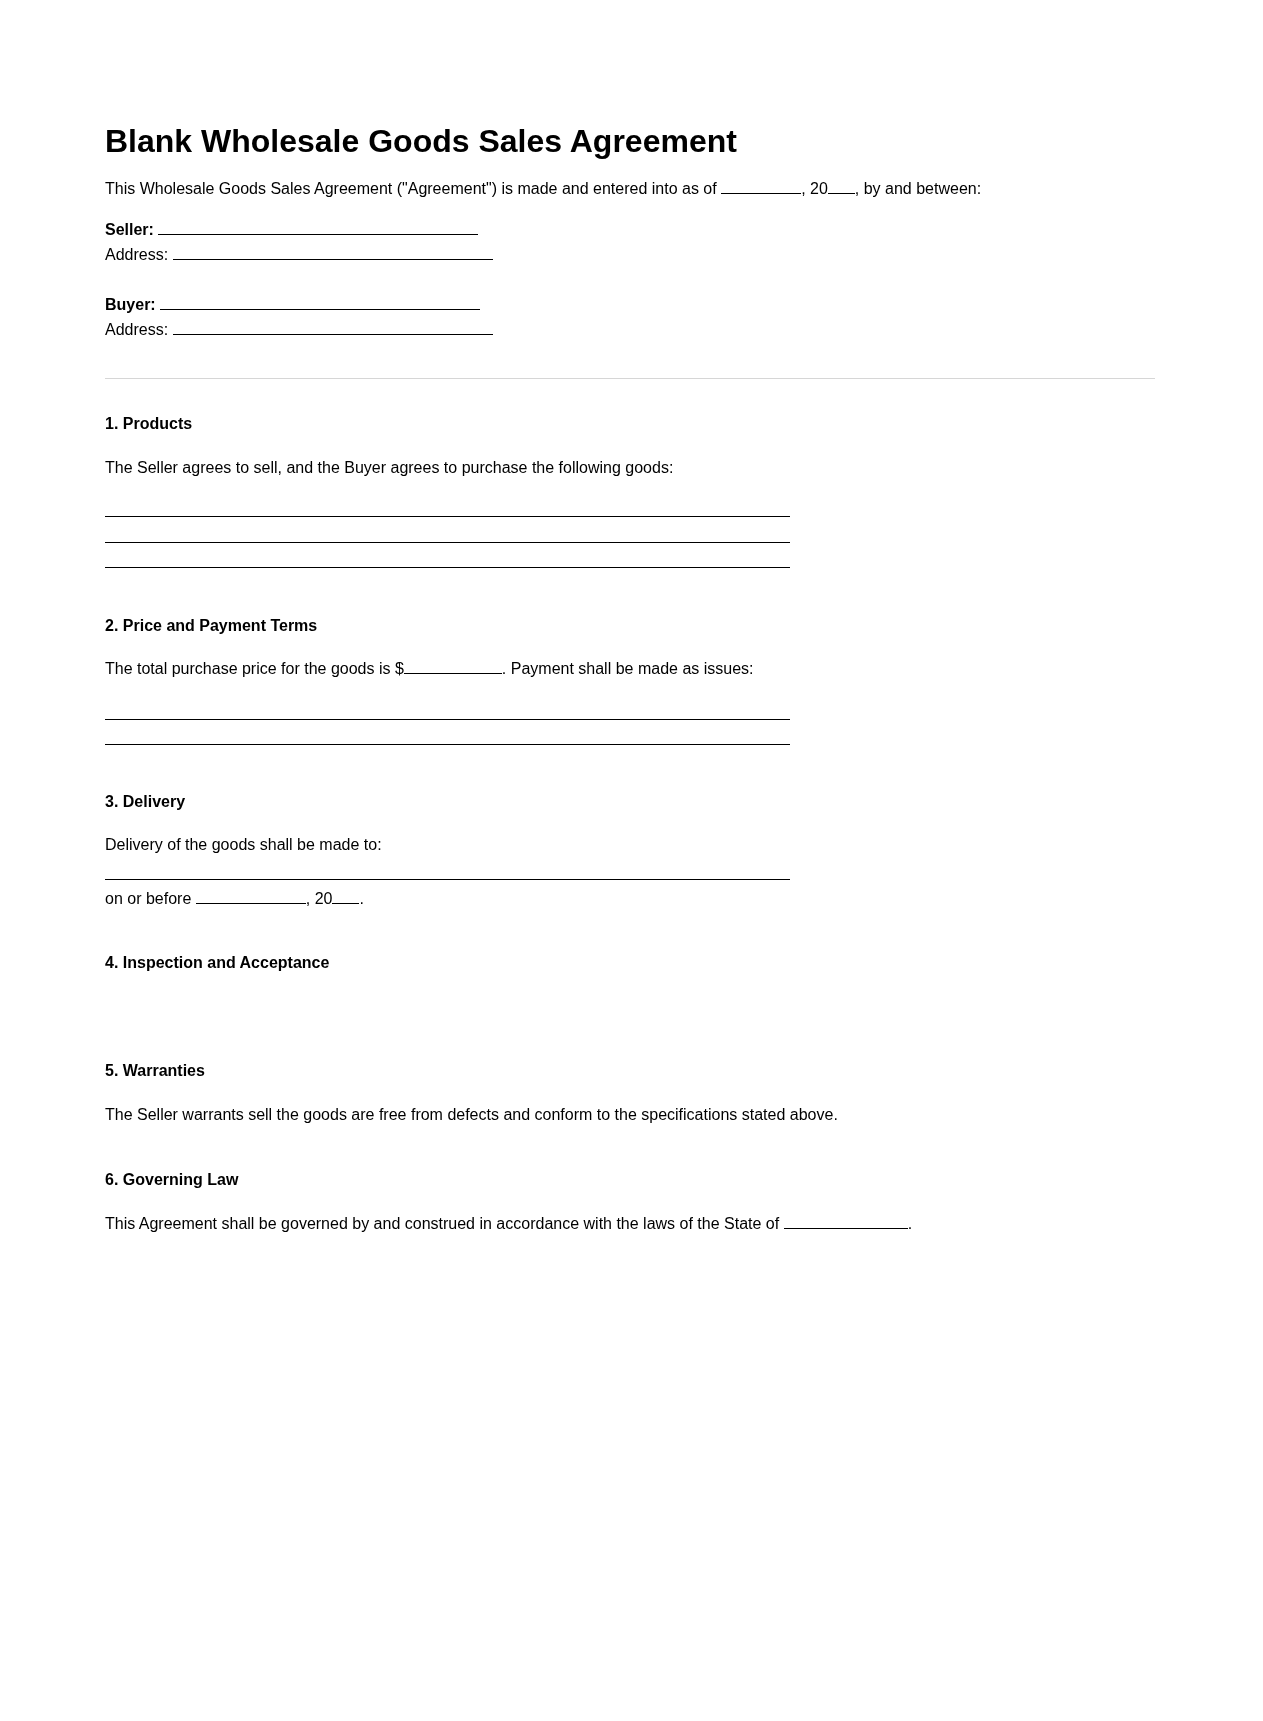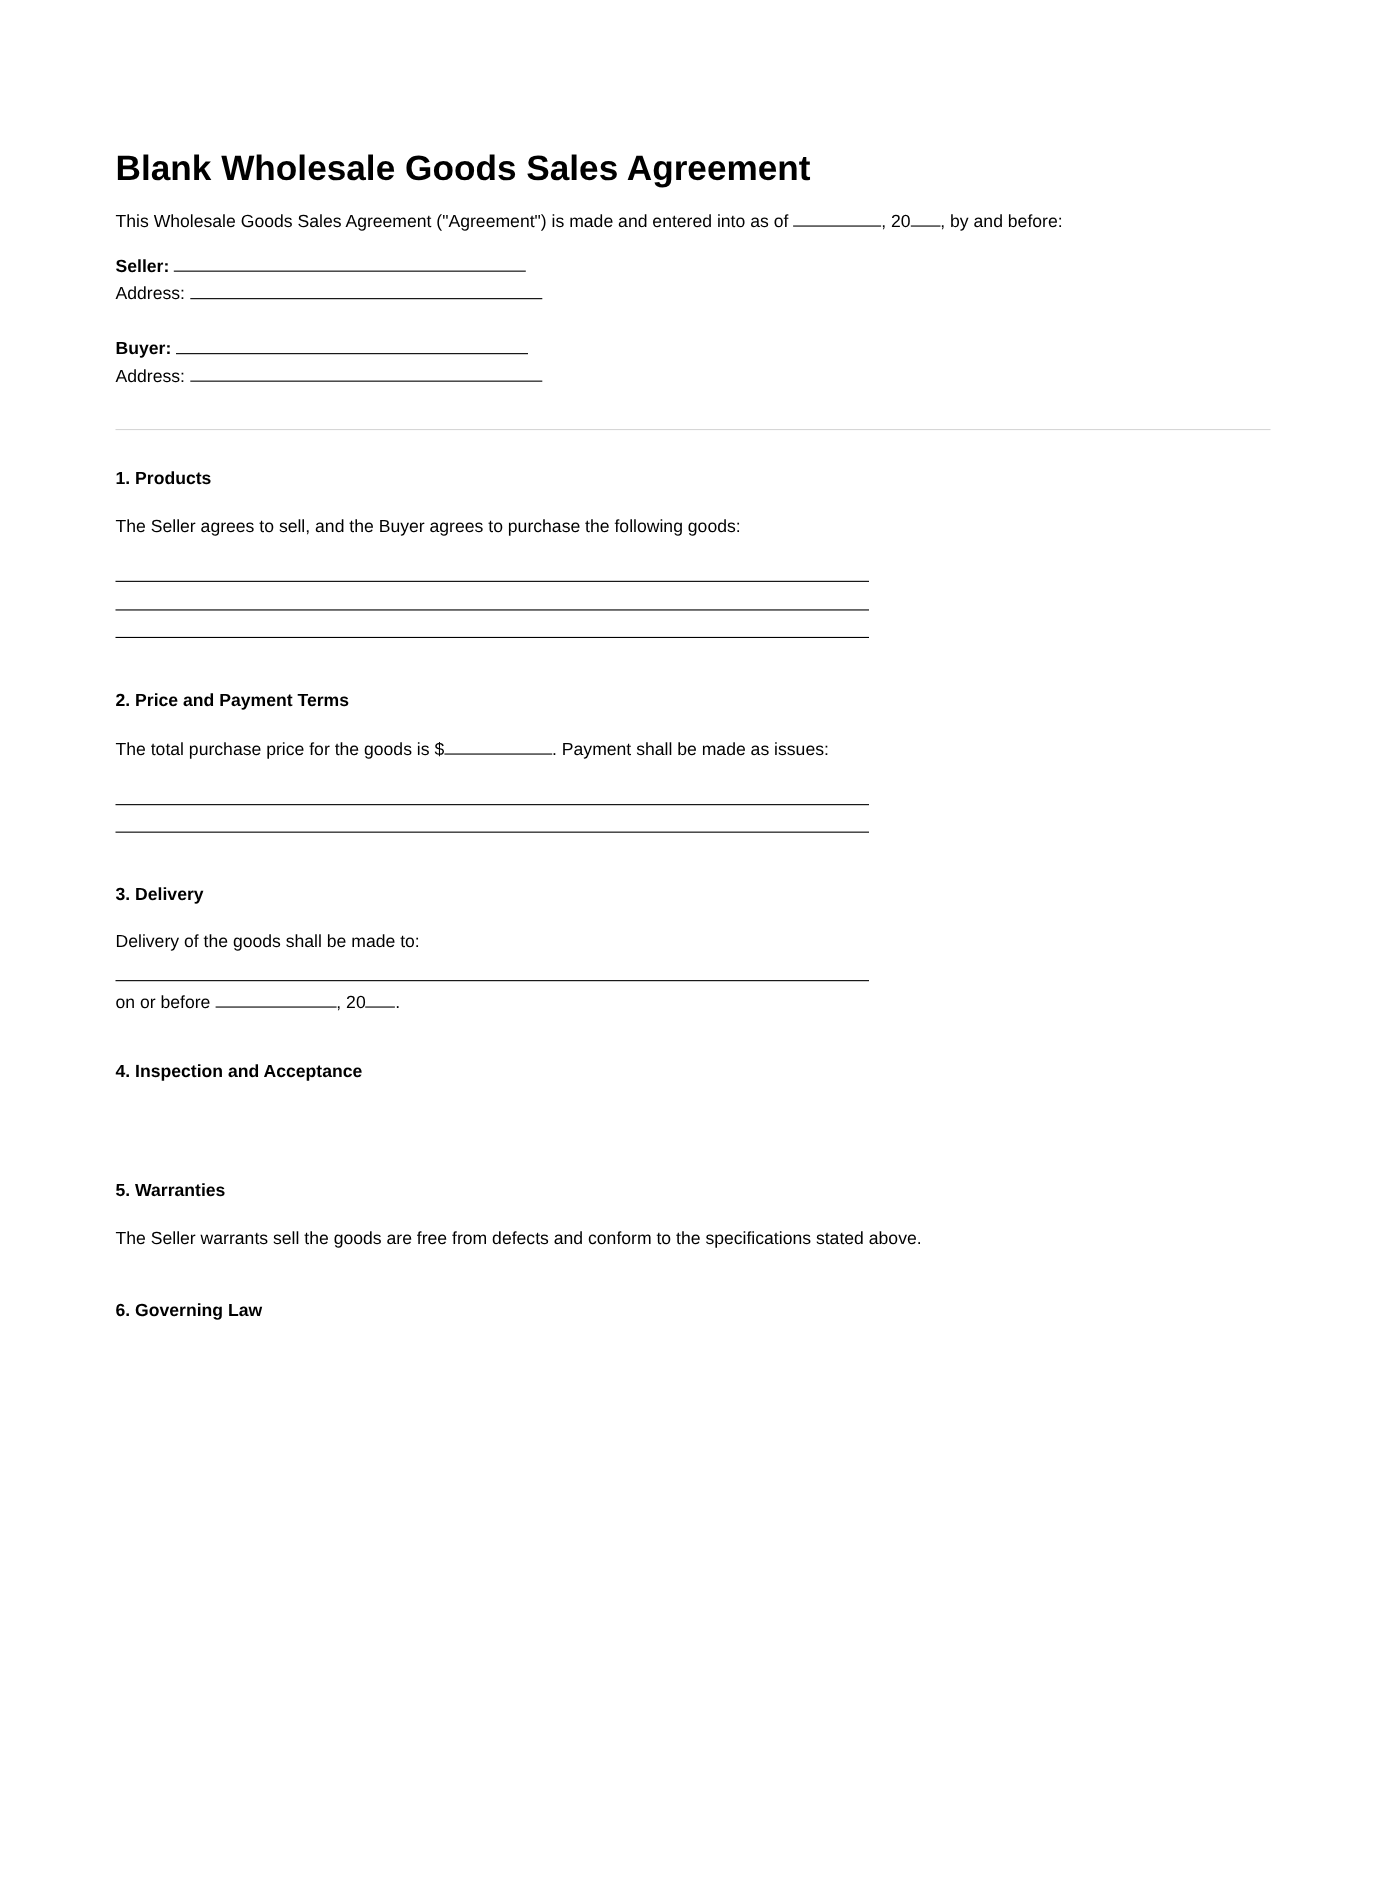--- a/index.html
+++ b/index.html
@@ -8,31 +8,31 @@
     font-family: "Liberation Sans", sans-serif; color: #000;
   }
   .abs { position: absolute; left: 105px; white-space: nowrap; }
   .title { font-size: 32px; font-weight: bold; line-height: 38px; }
   .p { font-size: 16px; line-height: 20px; }
   .h2 { font-size: 16px; font-weight: bold; line-height: 28px; }
   .b { font-weight: bold; }
   .blank { display: inline-block; border-bottom: 1.3px solid #000; height: 14px; vertical-align: baseline; }
   .rule { position: absolute; left: 105px; width: 685px; height: 0; border-top: 1.3px solid #000; }
   .hr { position: absolute; left: 105px; width: 1050px; height: 0; border-top: 1px solid #d6d6d6; }
-  .clip { position: absolute; left: 0; top: 12px; width: 1214px; height: 1299px; overflow: hidden; text-decoration: underline; }
+  .clip { position: absolute; left: 0; top: 0; width: 1214px; height: 1299px; overflow: hidden; text-decoration: underline; }
 </style>
 </head>
 <body>
 
 <div class="clip">
 
   <div class="abs title" style="top:122px;">Blank Wholesale Goods Sales Agreement</div>
 
   <div class="abs p" style="top:179px;">
-    <span>This Wholesale Goods Sales Agreement ("Agreement") is made and entered into as of </span><span class="blank" style="width:80px;"></span><span>, 20</span><span class="blank" style="width:27px;"></span><span>, by and before:</span>
+    <span>This Wholesale Goods Sales Agreement ("Agreement") is made and entered into as of </span><span class="blank" style="width:80px;"></span><span>, 20</span><span class="blank" style="width:27px;"></span><span>, by and between:</span>
   </div>
 
   <div class="abs p" style="top:220px;">
     <span class="b">Seller:</span>
     <span class="blank" style="width:320px;"></span>
   </div>
   <div class="abs p" style="top:245px;">
     <span>Address:</span>
     <span class="blank" style="width:320px;"></span>
   </div>
@@ -67,16 +67,19 @@
   <div class="abs p" style="top:889px;">
     <span>on or before </span><span class="blank" style="width:110px;"></span><span>, 20</span><span class="blank" style="width:27px;"></span><span>.</span>
   </div>
 
   <div class="abs h2" style="top:949px;">4. Inspection and Acceptance</div>
 
   <div class="abs h2" style="top:1057px;">5. Warranties</div>
   <div class="abs p" style="top:1105px;">The Seller warrants sell the goods are free from defects and conform to the specifications stated above.</div>
 
   <div class="abs h2" style="top:1166px;">6. Governing Law</div>
+  <div class="abs p" style="top:1214px;">
+    <span>This Agreement shall be governed by and construed in accordance with the laws of the State of </span><span class="blank" style="width:124px;"></span><span>.</span>
+  </div>
 
   <div class="abs h2" style="top:1278px;margin-top:22px;">7. Entire Agreement</div>
 
 </div>
 
 </body></html>

